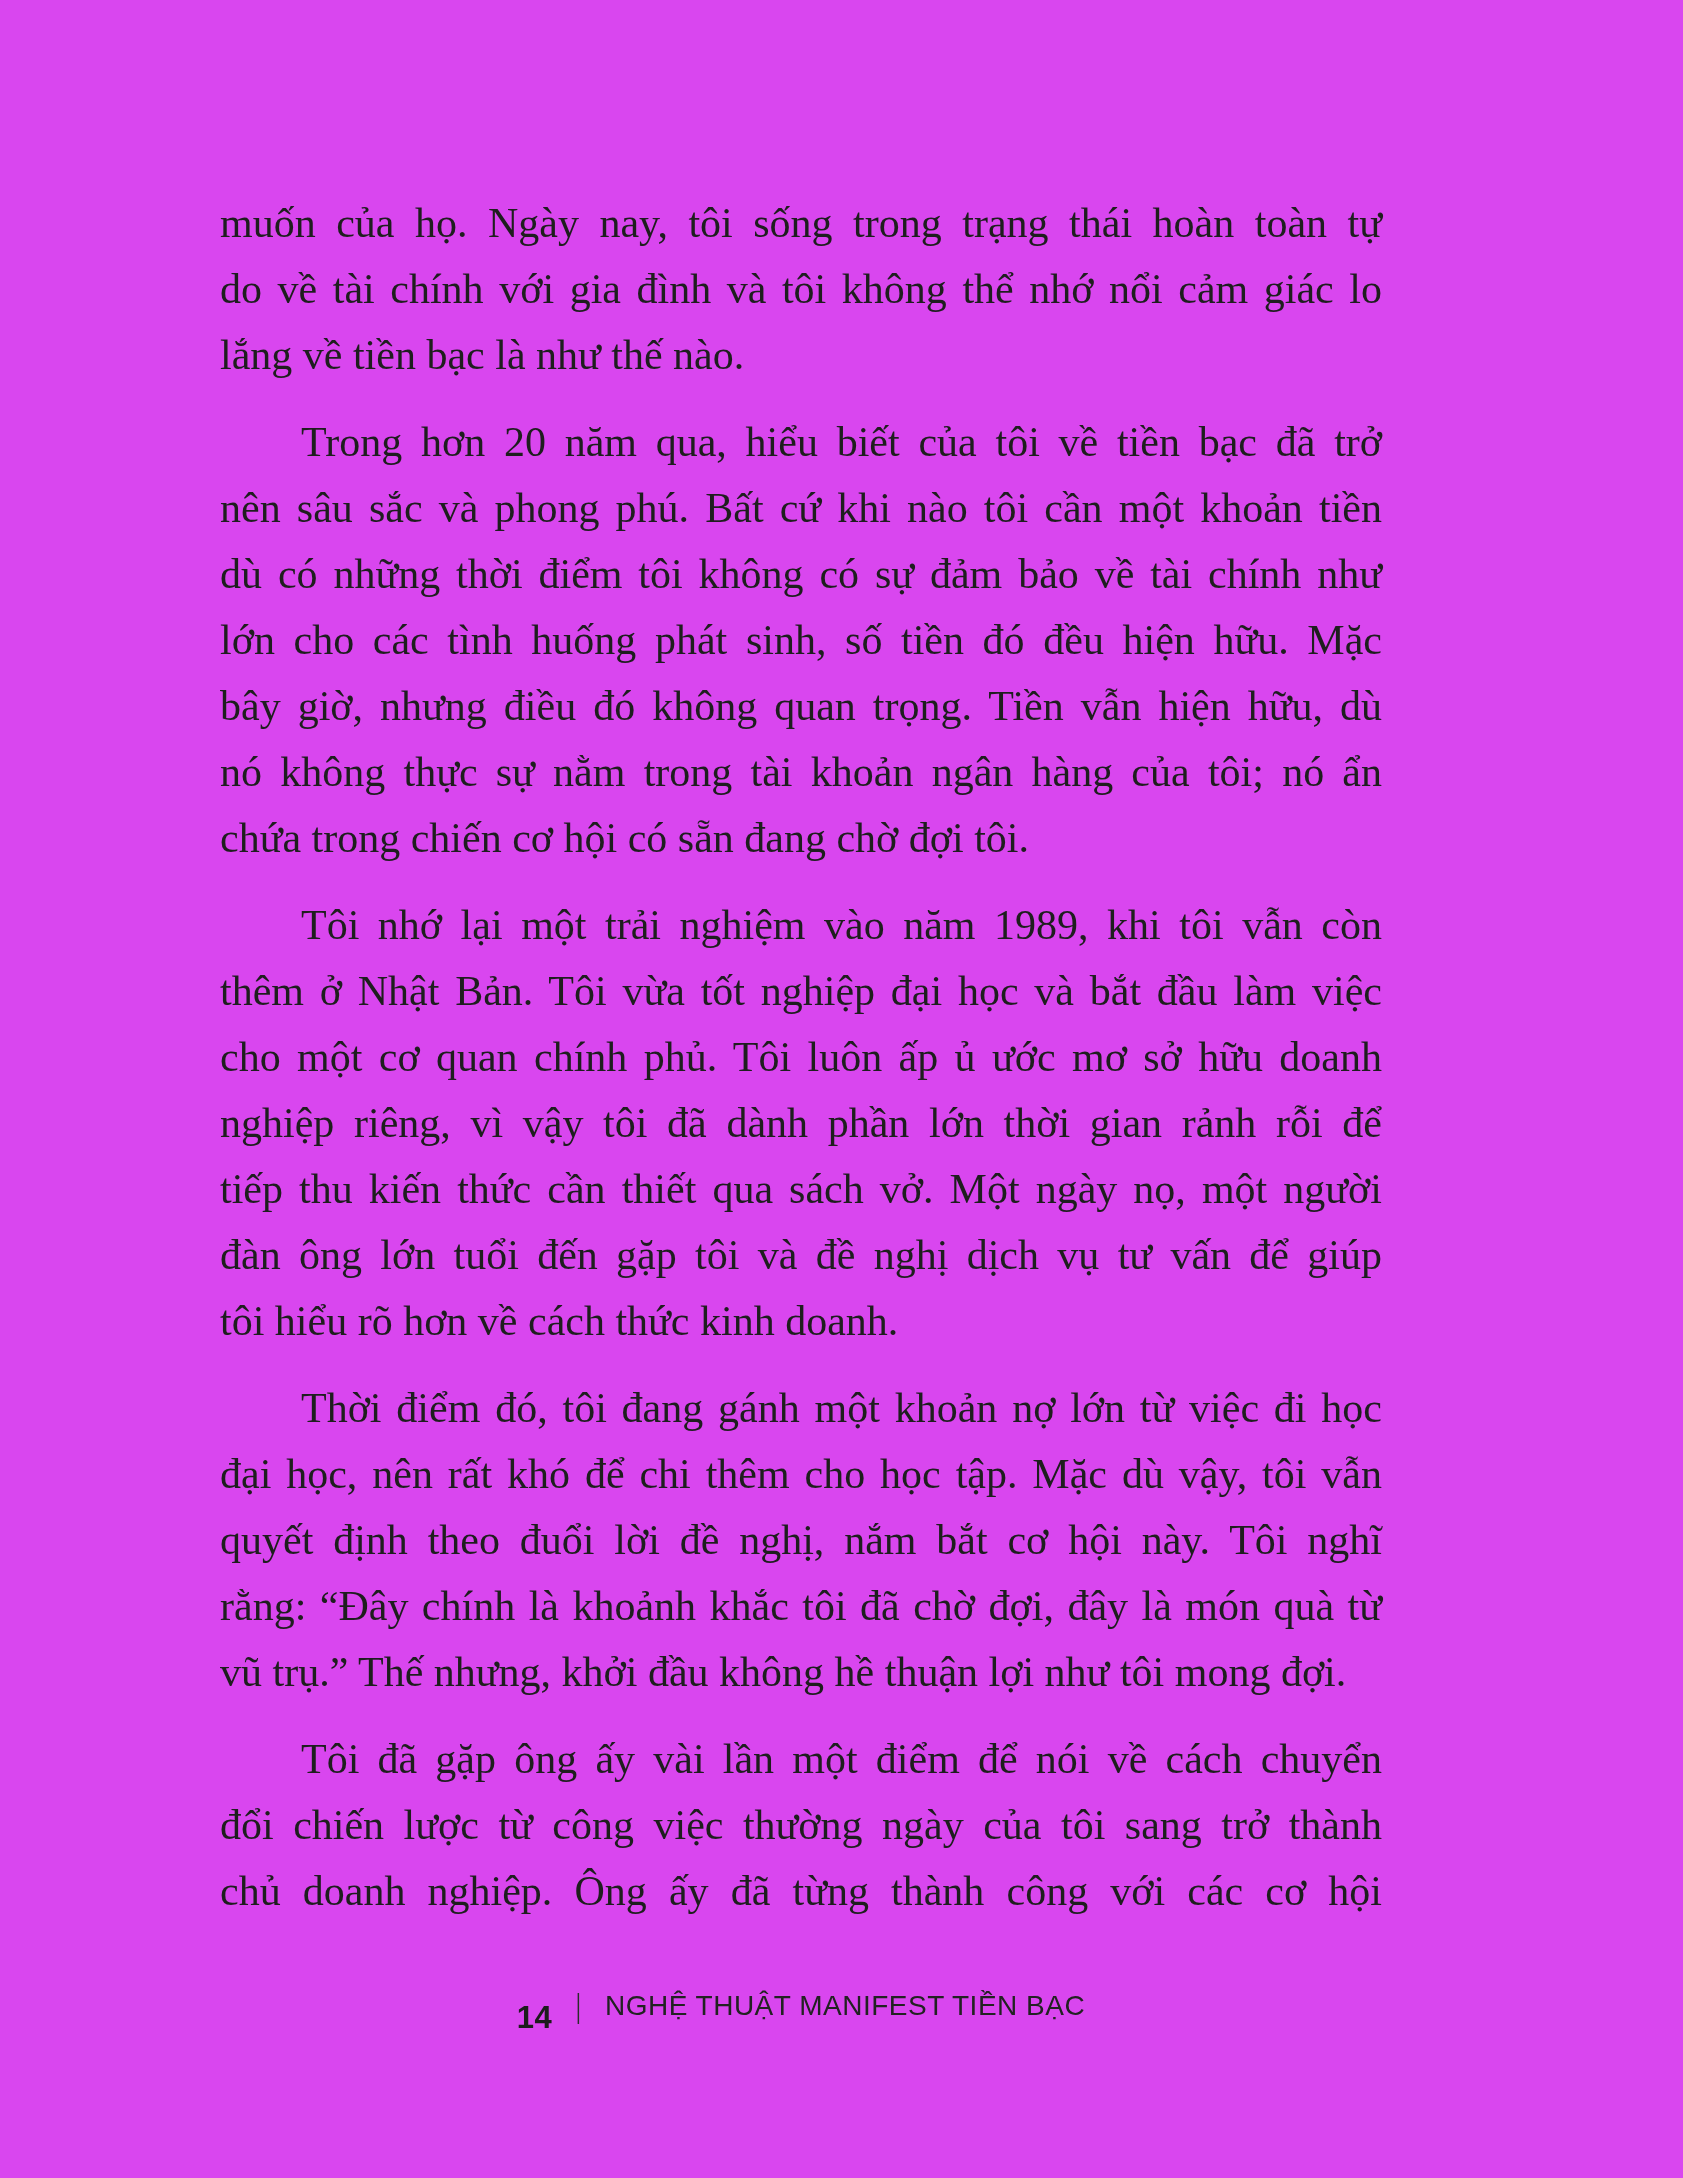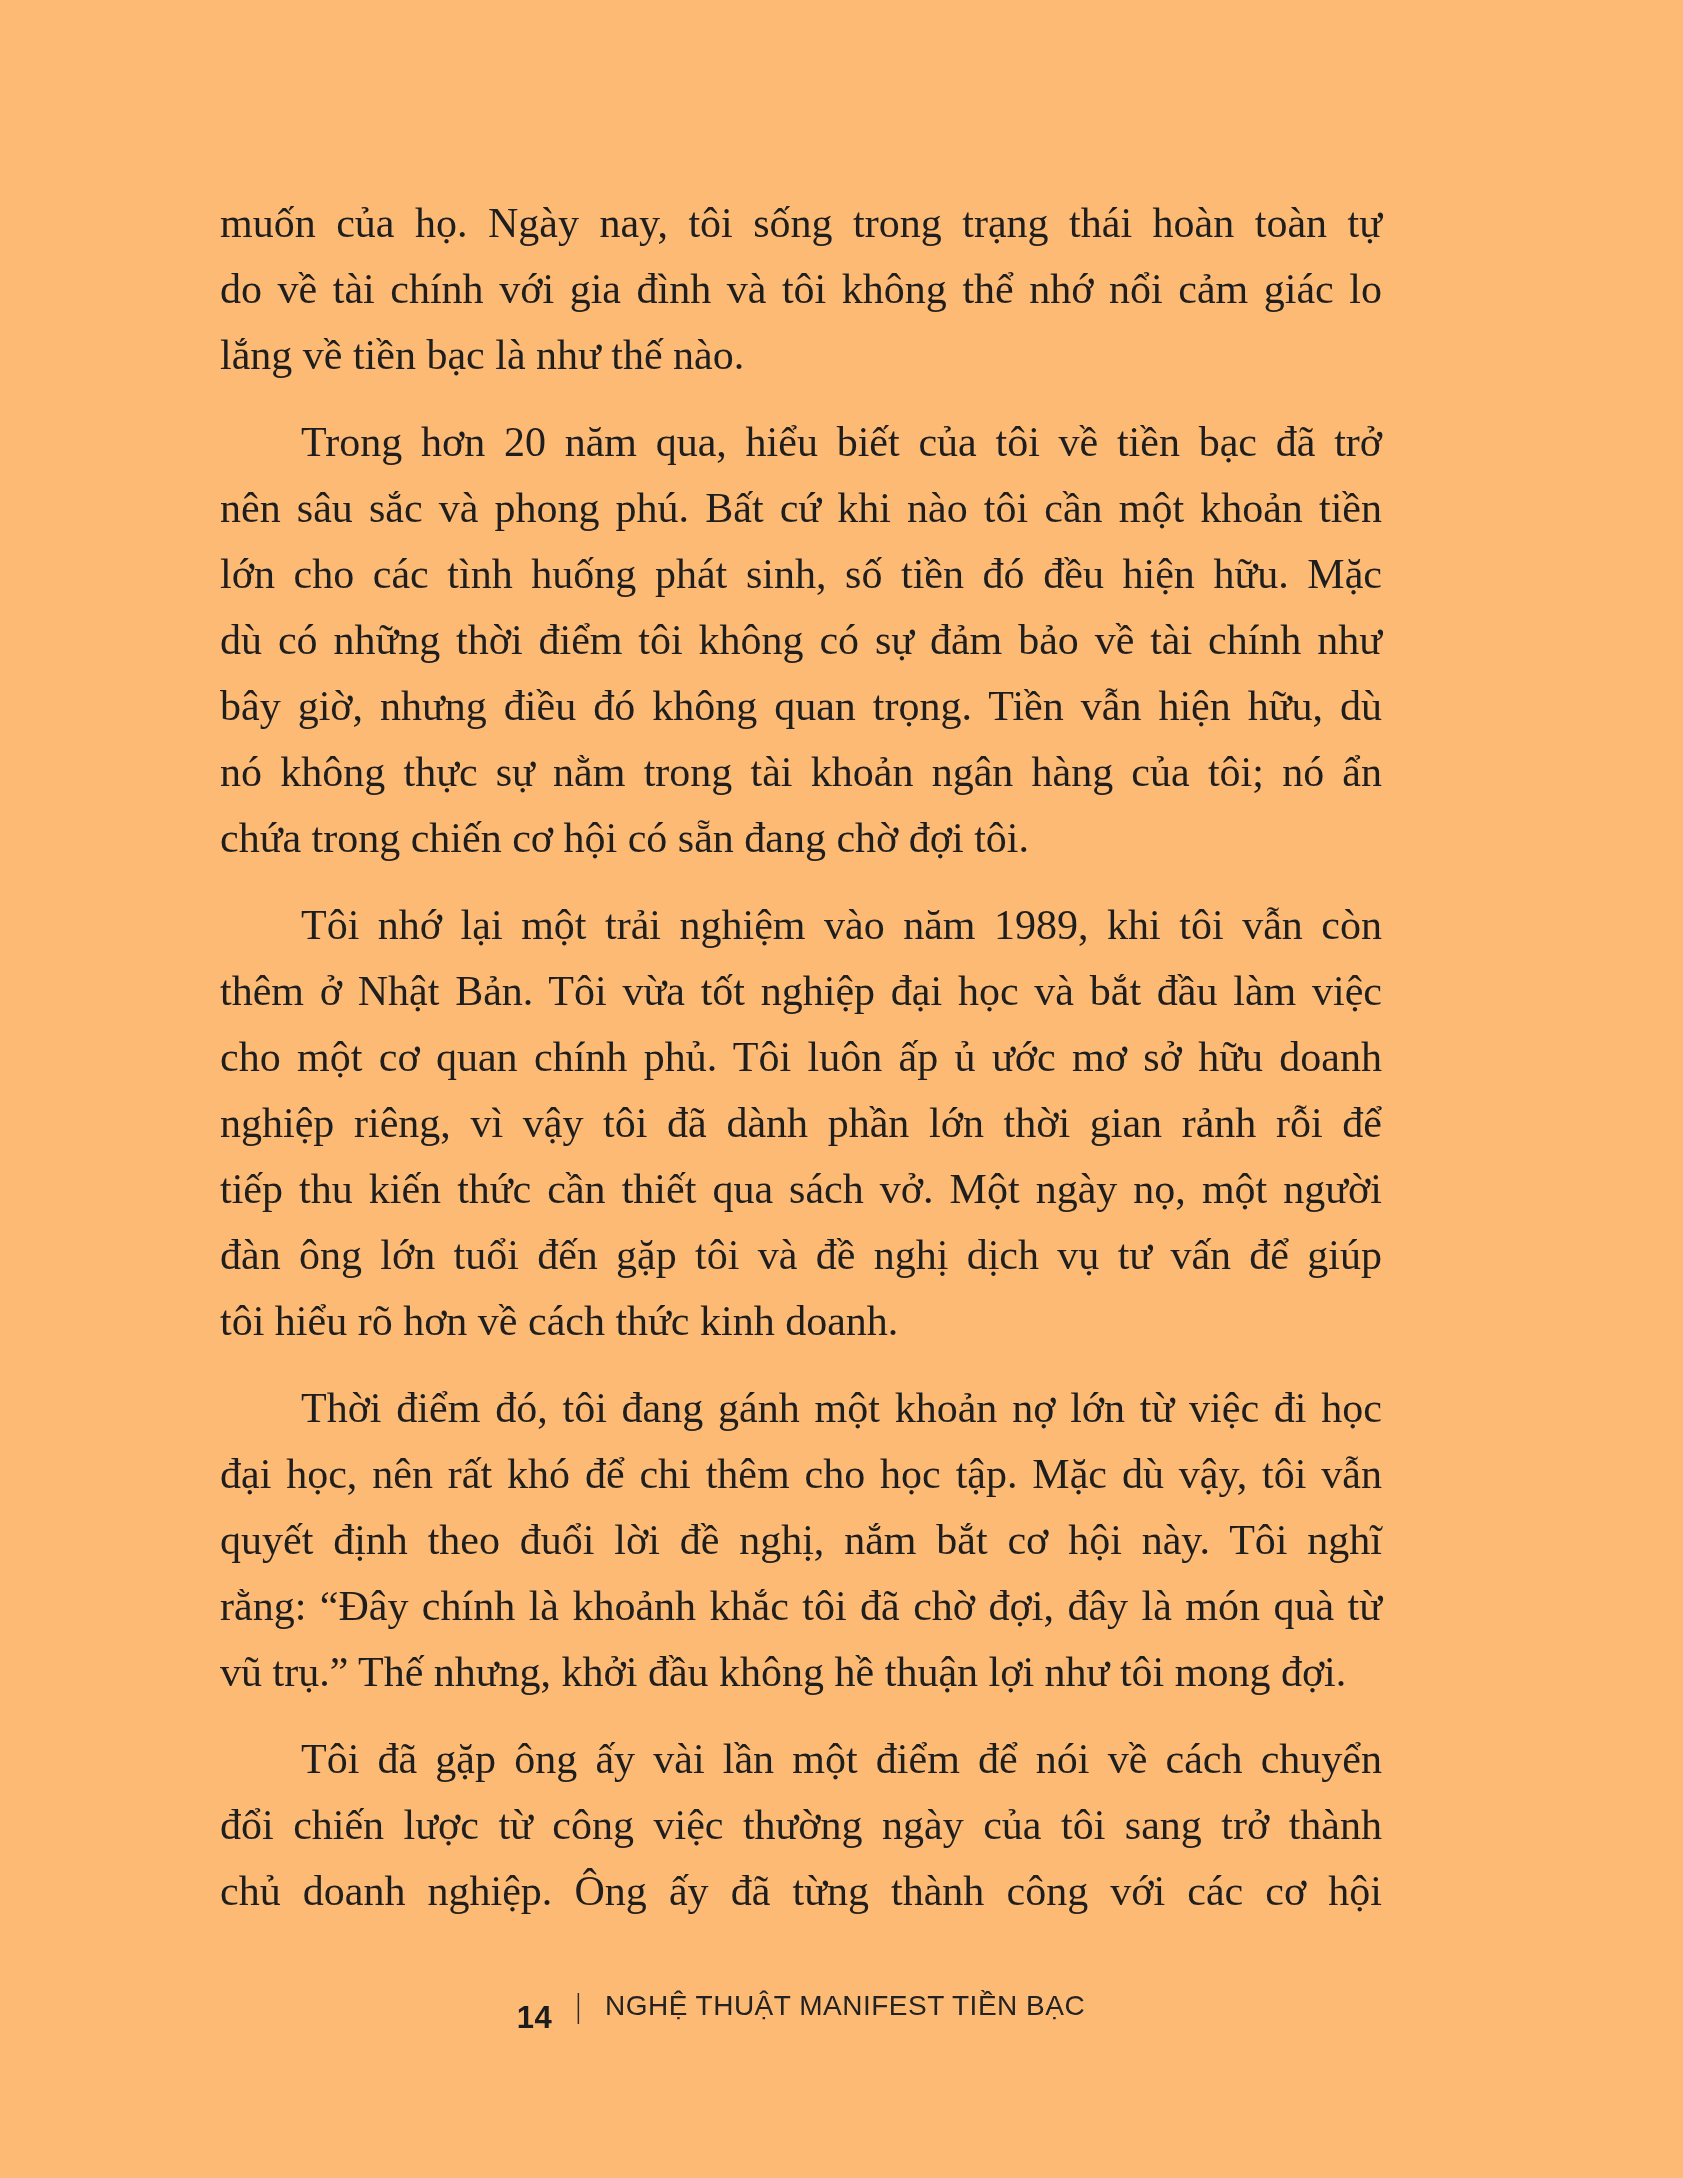--- a/index.html
+++ b/index.html
@@ -3,21 +3,21 @@
 <meta charset="utf-8">
 <style>
   html, body {
     margin: 0;
     padding: 0;
   }
   .page {
     position: relative;
     width: 1683px;
     height: 2178px;
-    background: #fdba74;
+    background: #d946ef;
     overflow: hidden;
     font-family: "Liberation Serif", serif;
   }
   .text-block {
     position: absolute;
     left: 220px;
     top: 190px;
     width: 1162px;
     font-size: 42px;
     line-height: 66px;
@@ -75,22 +75,22 @@
 <div class="page">
   <main class="text-block" id="paragraphs">
       <div class="paragraph">
         <div class="line">muốn của họ. Ngày nay, tôi sống trong trạng thái hoàn toàn tự</div>
         <div class="line">do về tài chính với gia đình và tôi không thể nhớ nổi cảm giác lo</div>
         <div class="line last">lắng về tiền bạc là như thế nào.</div>
       </div>
       <div class="paragraph spaced">
         <div class="line indent">Trong hơn 20 năm qua, hiểu biết của tôi về tiền bạc đã trở</div>
         <div class="line">nên sâu sắc và phong phú. Bất cứ khi nào tôi cần một khoản tiền</div>
+        <div class="line">dù có những thời điểm tôi không có sự đảm bảo về tài chính như</div>
         <div class="line">lớn cho các tình huống phát sinh, số tiền đó đều hiện hữu. Mặc</div>
-        <div class="line">dù có những thời điểm tôi không có sự đảm bảo về tài chính như</div>
         <div class="line">bây giờ, nhưng điều đó không quan trọng. Tiền vẫn hiện hữu, dù</div>
         <div class="line">nó không thực sự nằm trong tài khoản ngân hàng của tôi; nó ẩn</div>
         <div class="line last">chứa trong chiến cơ hội có sẵn đang chờ đợi tôi.</div>
       </div>
       <div class="paragraph spaced">
         <div class="line indent">Tôi nhớ lại một trải nghiệm vào năm 1989, khi tôi vẫn còn</div>
         <div class="line">thêm ở Nhật Bản. Tôi vừa tốt nghiệp đại học và bắt đầu làm việc</div>
         <div class="line">cho một cơ quan chính phủ. Tôi luôn ấp ủ ước mơ sở hữu doanh</div>
         <div class="line">nghiệp riêng, vì vậy tôi đã dành phần lớn thời gian rảnh rỗi để</div>
         <div class="line">tiếp thu kiến thức cần thiết qua sách vở. Một ngày nọ, một người</div>

